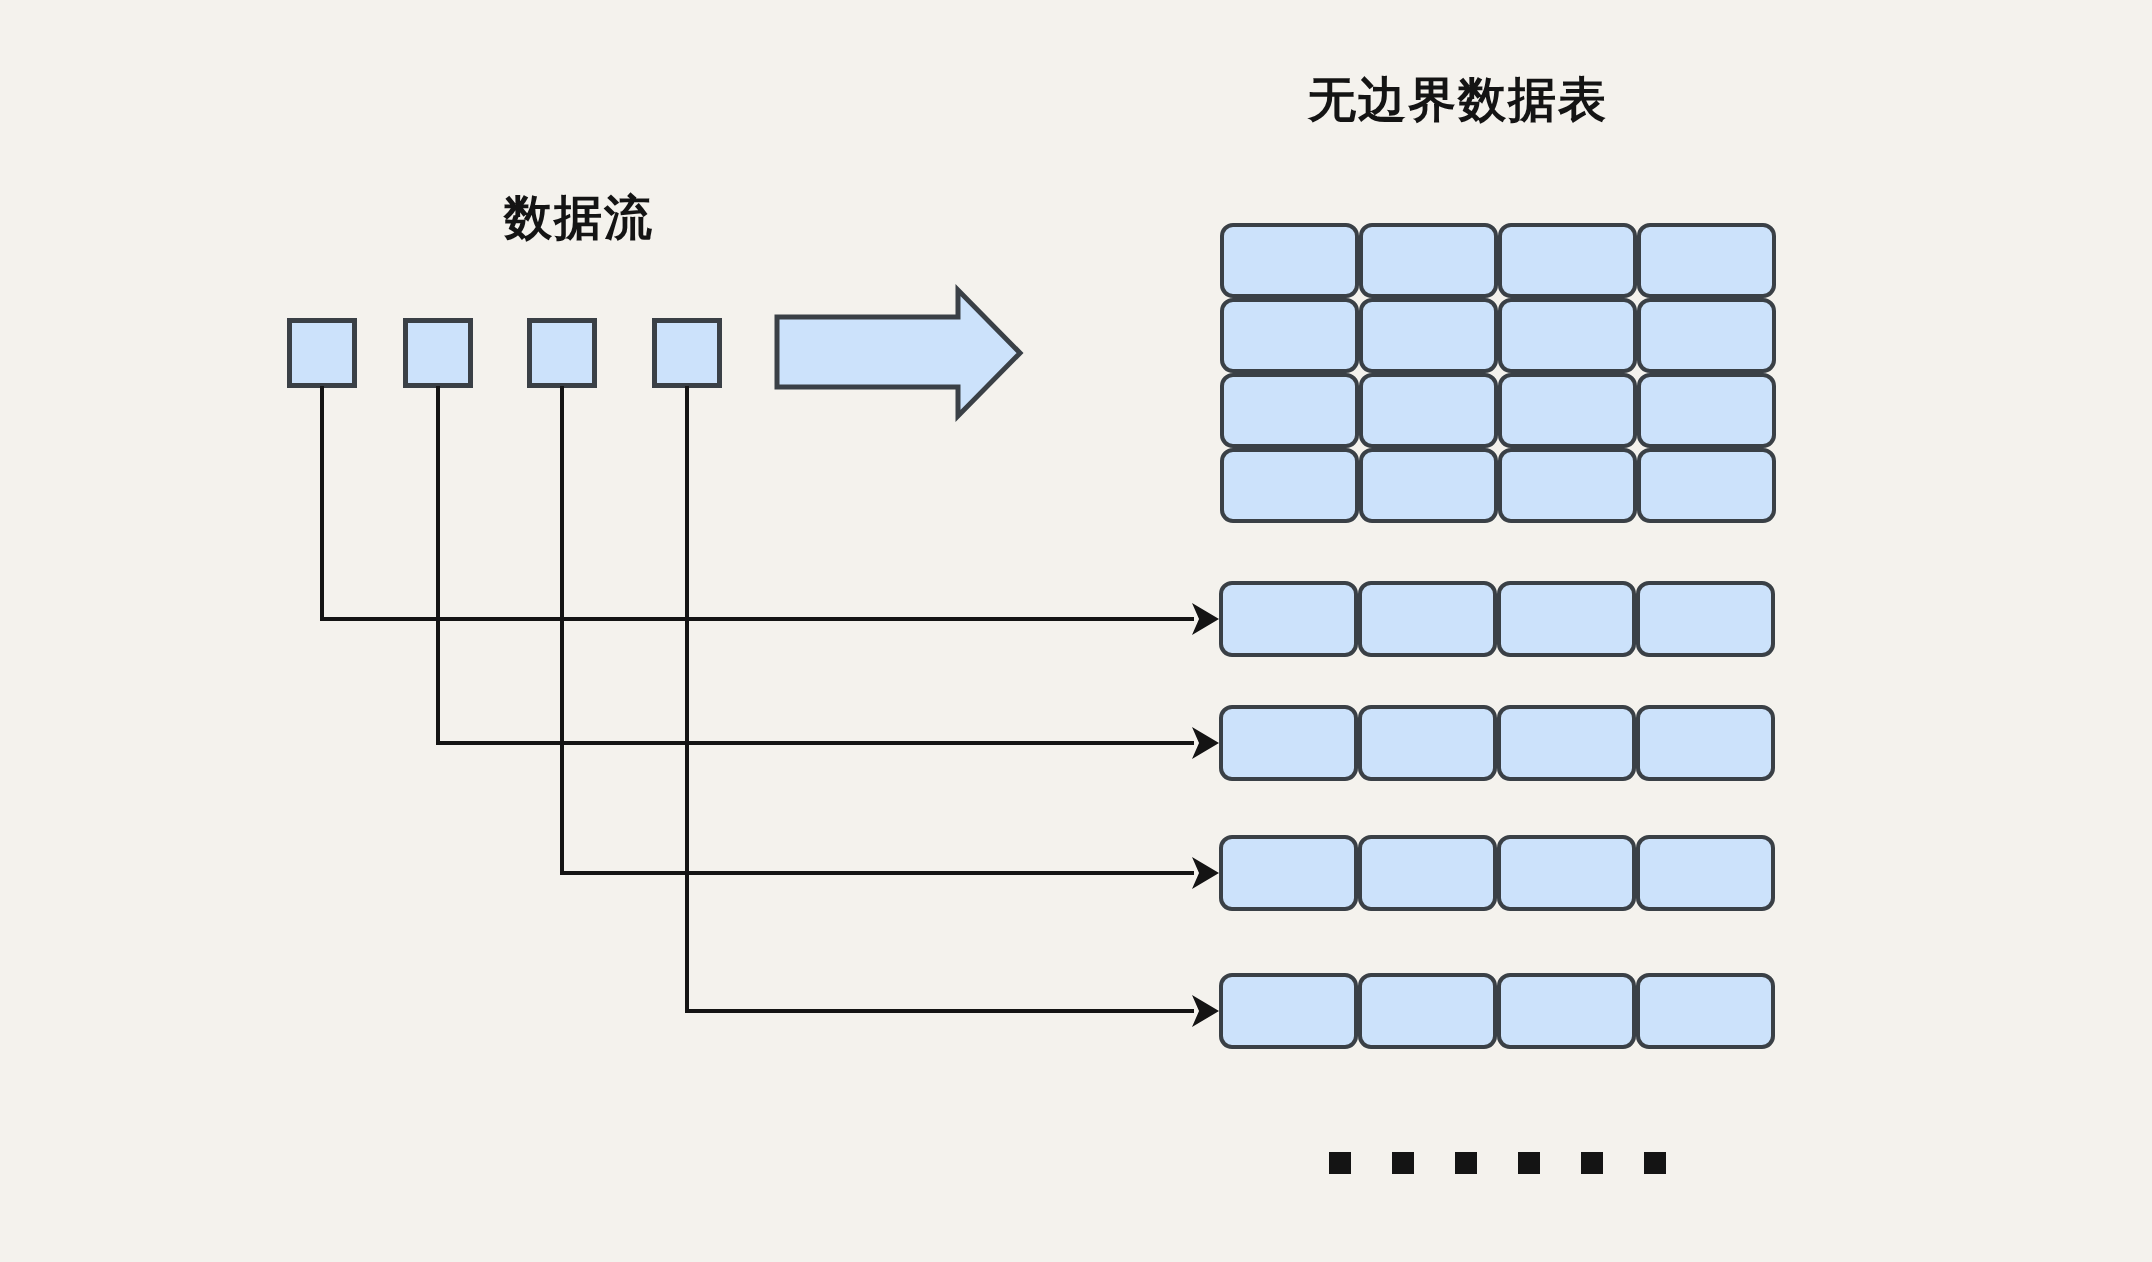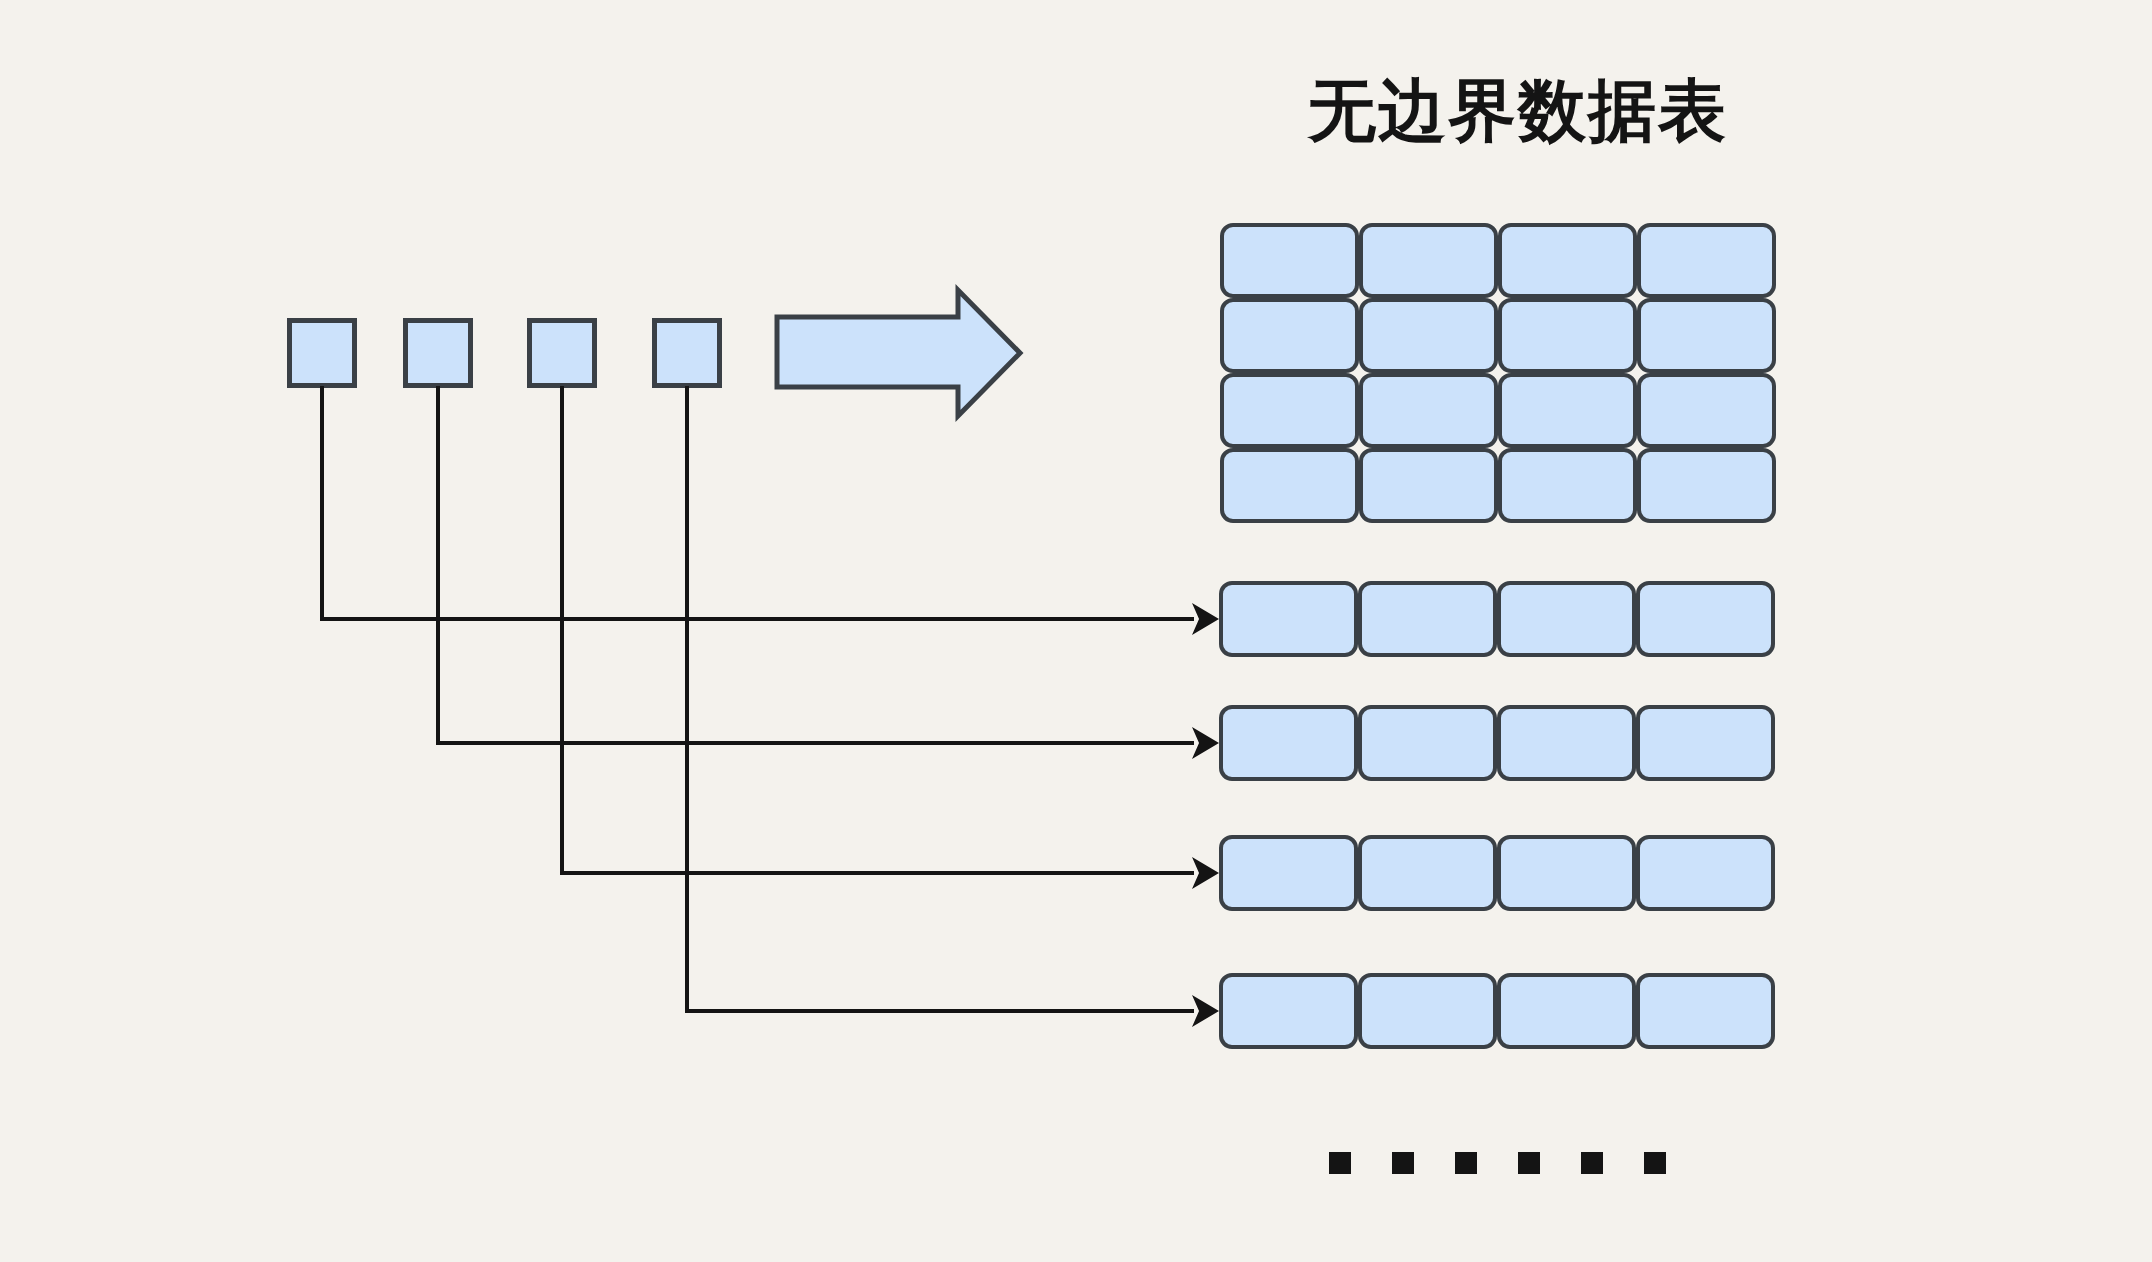--- a/index.html
+++ b/index.html
@@ -8,21 +8,21 @@
     background:var(--bg,#f4f2ed);
   }
   .canvas{
     position:relative;
     width:2152px;height:1262px;
     background:var(--bg,#f4f2ed);
     overflow:hidden;
   }
   .title{
     position:absolute;
-    font-size:68px;
+    font-size:48px;
     font-weight:700;
     color:var(--text,#141414);
     letter-spacing:2px;
     line-height:1;
     white-space:nowrap;
   }
   #stream-title{left:504px;top:194px;}
   #table-title{left:1308px;top:76px;}
 
   .stream-square{
@@ -67,20 +67,21 @@
     position:absolute;
     width:22px;height:22px;
     background:var(--line,#141414);
   }
 </style>
 </head>
 <body>
 
 <div class="canvas">
 
+  <div id="stream-title" class="title">数据流</div>
 
   <div id="table-title" class="title">无边界数据表</div>
 
   <div id="stream-squares">
       <div class="stream-square" style="left: 287px; top: 318px;"></div>
       <div class="stream-square" style="left: 403px; top: 318px;"></div>
       <div class="stream-square" style="left: 527px; top: 318px;"></div>
       <div class="stream-square" style="left: 652px; top: 318px;"></div>
     </div>
 

